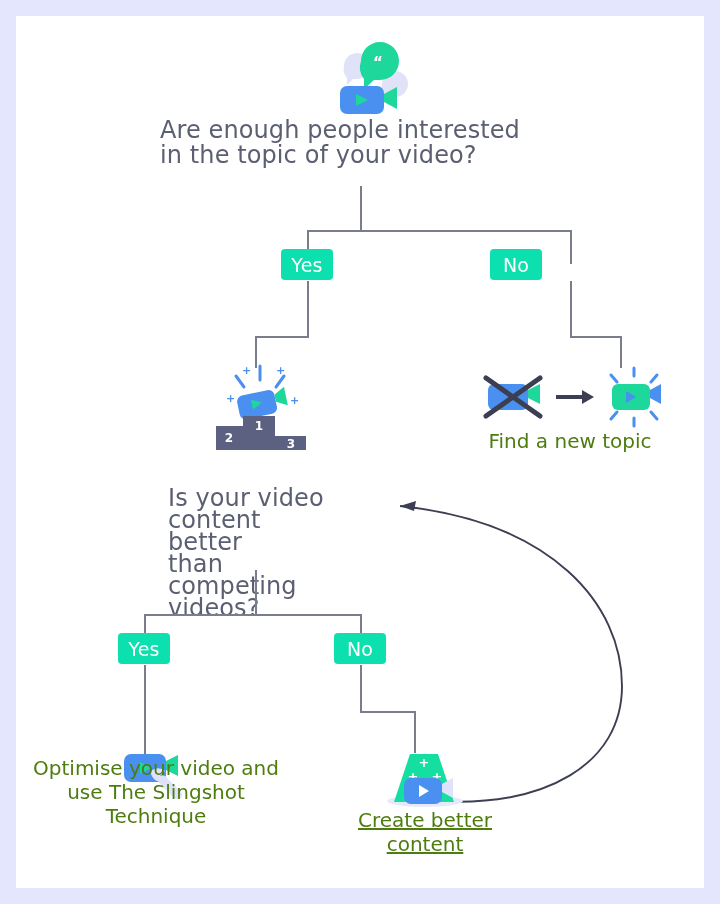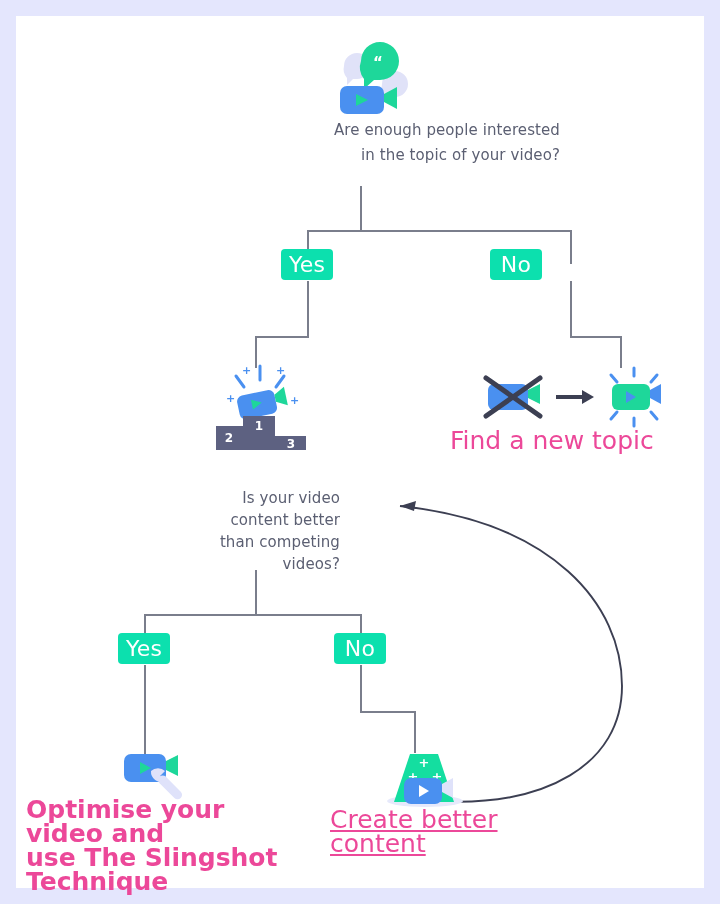--- a/index.html
+++ b/index.html
@@ -17,44 +17,44 @@
   }
   #stage{
     position:absolute; left:0; top:0;
     width:688px; height:872px;
   }
   .abs{position:absolute;}
 
   
   .qtext{
     position:absolute;
-    text-align:right;
+    text-align:left;
     color:#5B5F72;
-    font-size:15px;
+    font-size:24px;
     line-height:25px;
     font-weight:400;
     letter-spacing:.1px;
     white-space:pre-line;
   }
   .caption{
     position:absolute;
-    text-align:left;
-    color:#ec4899;
-    font-size:25px;
+    text-align:center;
+    color:#4d7c0f;
+    font-size:20px;
     line-height:24px;
     font-weight:400;
     white-space:pre-line;
   }
 
   
   .pill{
     position:absolute;
     display:flex;align-items:center;justify-content:center;
     color:#FFFFFF;
-    font-size:22px;
+    font-size:19px;
     font-weight:500;
     border-radius:4px;
     height:31px;
     letter-spacing:.2px;
   }
 
   
   .ln{position:absolute;background:#7A7E8C;}
   .lnv{width:1.6px;}
   .lnh{height:1.6px;}
@@ -215,21 +215,21 @@
           <text x="44" y="27">+</text>
           <text x="33" y="41">+</text>
           <text x="57" y="41">+</text>
         </g>
         <rect x="24" y="38" width="38" height="26" rx="7" fill="#4A90F0"></rect>
         <path d="M62 44 l11 -6 v20 l-11 -6 z" fill="#DFE2FA"></path>
         <path d="M39 45 l10 6 l-10 6 z" fill="#FFFFFF"></path>
       </svg>
     </div>
 
-    <div class="caption" style="left:10px;top:782px;width:260px;font-weight:bold;">Optimise your video and
+    <div class="caption" style="left:10px;top:740px;width:260px;">Optimise your video and
 use The Slingshot
 Technique</div>
 
     <div class="caption" style="left:314px;top:792px;width:190px;text-decoration:underline;">Create better
 content</div>
 
   </div>
 </div>
 
 </body></html>

